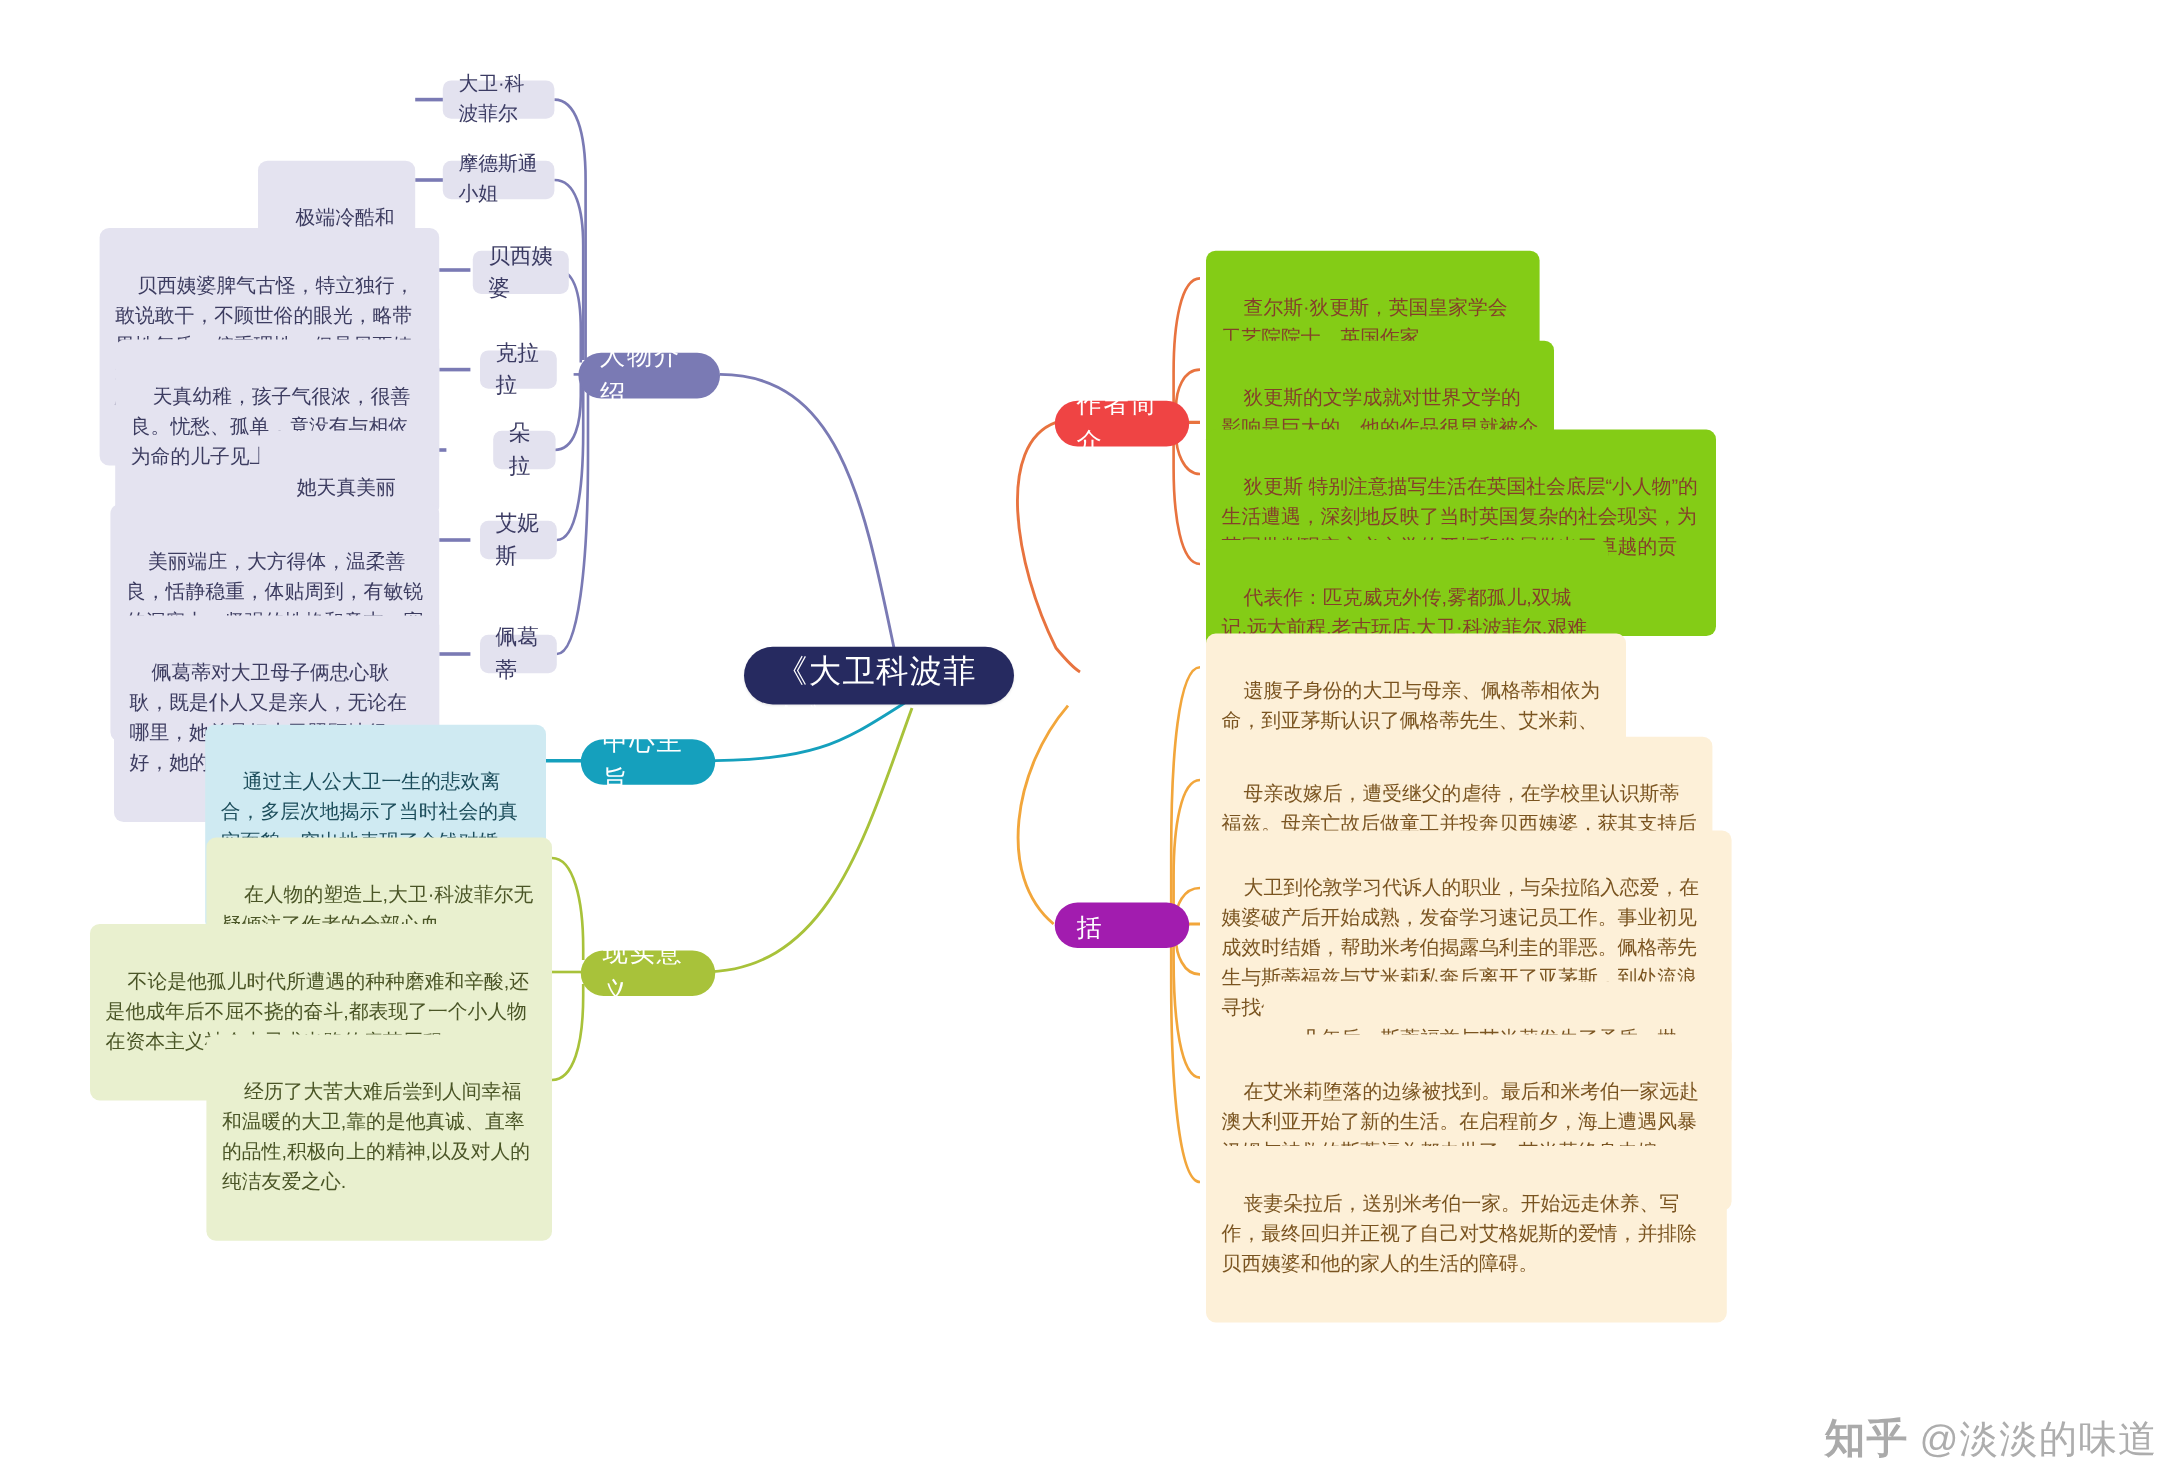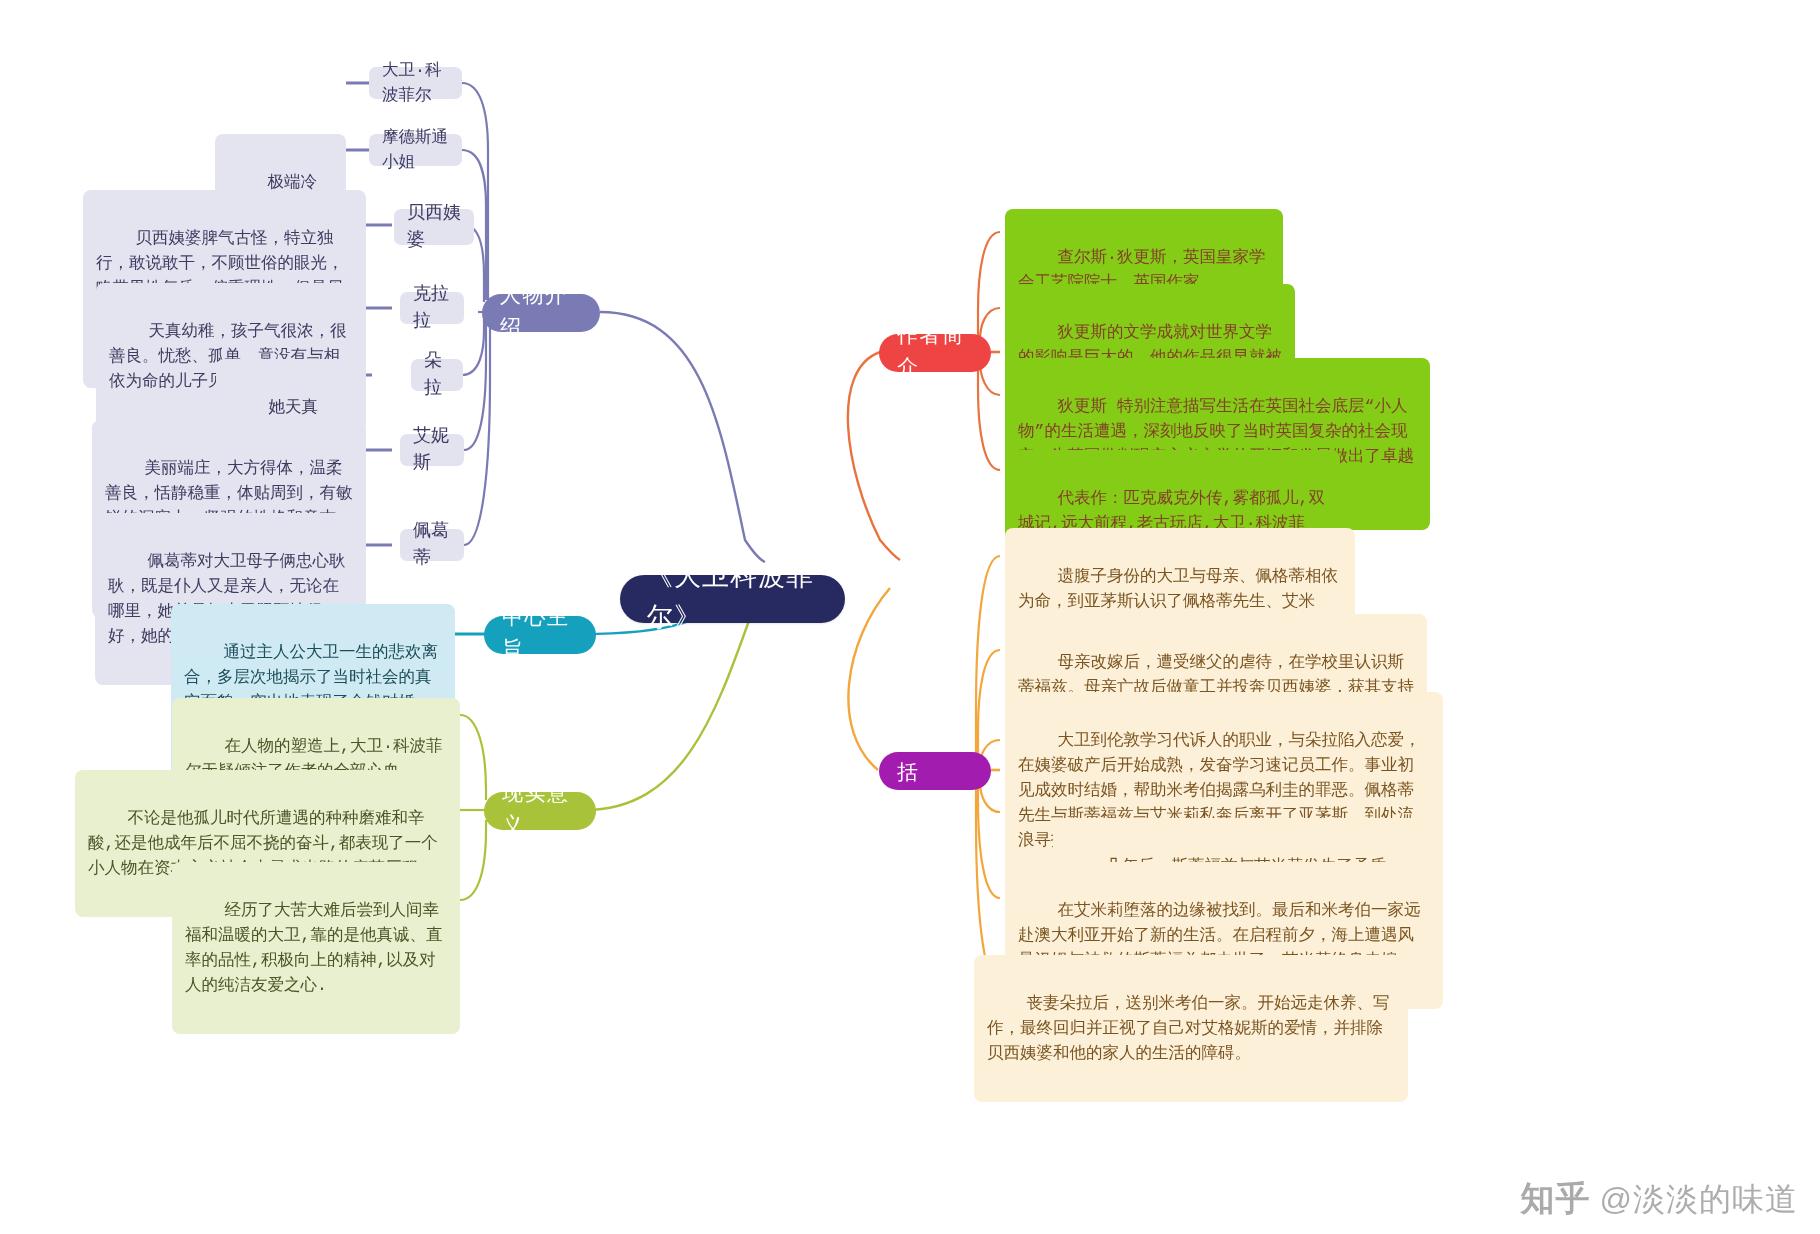--- a/index.html
+++ b/index.html
@@ -26,35 +26,32 @@
     width: 1820px;
     height: 1234px;
     pointer-events: none;
   }
   .node {
     position: absolute;
     box-sizing: border-box;
     border-radius: 8px;
     line-height: 1.52;
     white-space: pre-wrap;
-    font-family: Liberation Mono, monospace;
   }
   
   .root {
     background: #262a60;
     color: #ffffff;
     border-radius: 26px;
     font-size: 27px;
     letter-spacing: 1px;
     display: flex;
-    align-items: center;
     justify-content: center;
     padding: 0 26px;
     box-shadow: 0 1px 2px rgba(0,0,0,0.10);
-    margin-top: 36px;
   }
   
   .branch {
     border-radius: 22px;
     color: #ffffff;
     font-size: 21px;
     display: flex;
     align-items: center;
     justify-content: center;
     letter-spacing: 1.5px;
@@ -258,21 +255,21 @@
   <div class="node leaf yellow" style="left:1005px; top:692px; width:438px;">
     <span>大卫到伦敦学习代诉人的职业，与朵拉陷入恋爱，在姨婆破产后开始成熟，发奋学习速记员工作。事业初见成效时结婚，帮助米考伯揭露乌利圭的罪恶。佩格蒂先生与斯蒂福兹与艾米莉私奔后离开了亚茅斯，到处流浪寻找他那可怜的外甥女。</span>
   </div>
   <div class="node leaf yellow" style="left:1005px; top:818px; width:370px;margin-left:48px;">
     <span>几年后，斯蒂福兹与艾米莉发生了矛盾，抛弃
 了她。</span>
   </div>
   <div class="node leaf yellow" style="left:1005px; top:862px; width:438px;">
     <span>在艾米莉堕落的边缘被找到。最后和米考伯一家远赴澳大利亚开始了新的生活。在启程前夕，海上遭遇风暴汉姆与被救的斯蒂福兹都去世了。艾米莉终身未嫁。</span>
   </div>
-  <div class="node leaf yellow" style="left:974px; top:955px; width:434px;">
+  <div class="node leaf yellow" style="left:1005px; top:955px; width:434px;">
     <span>丧妻朵拉后，送别米考伯一家。开始远走休养、写作，最终回归并正视了自己对艾格妮斯的爱情，并排除贝西姨婆和他的家人的生活的障碍。</span>
   </div>
 
   <div class="watermark">
     <span class="zh-logo">知乎</span>
     <span>@淡淡的味道</span>
   </div>
 
 </div>
 

